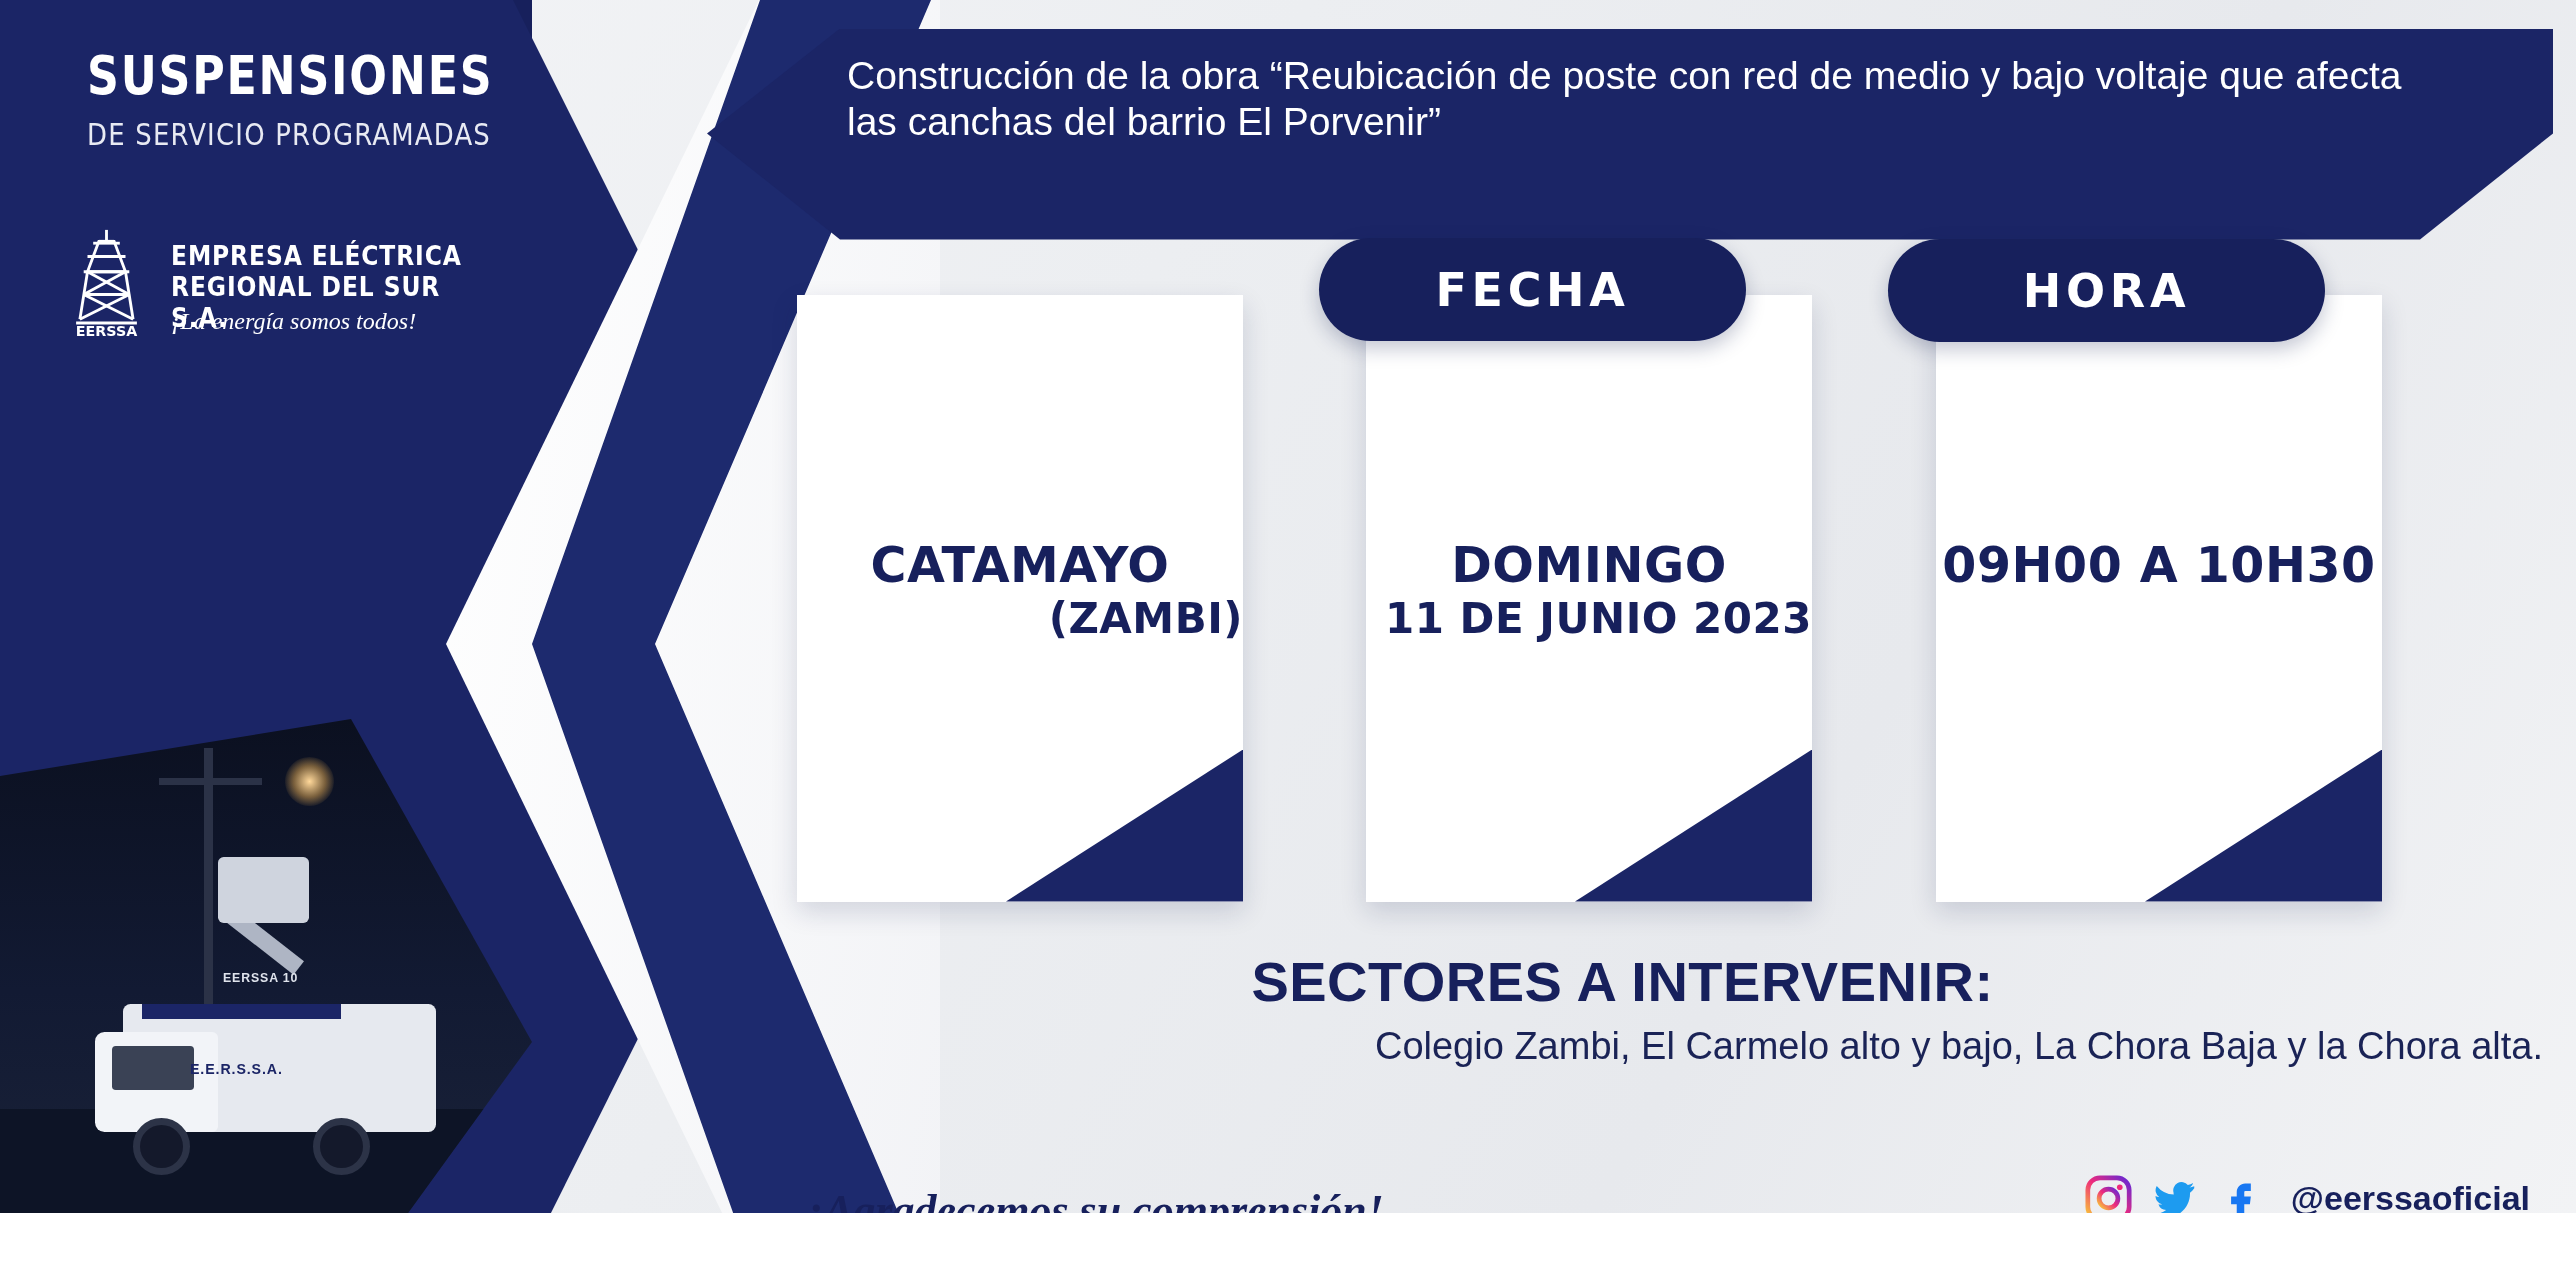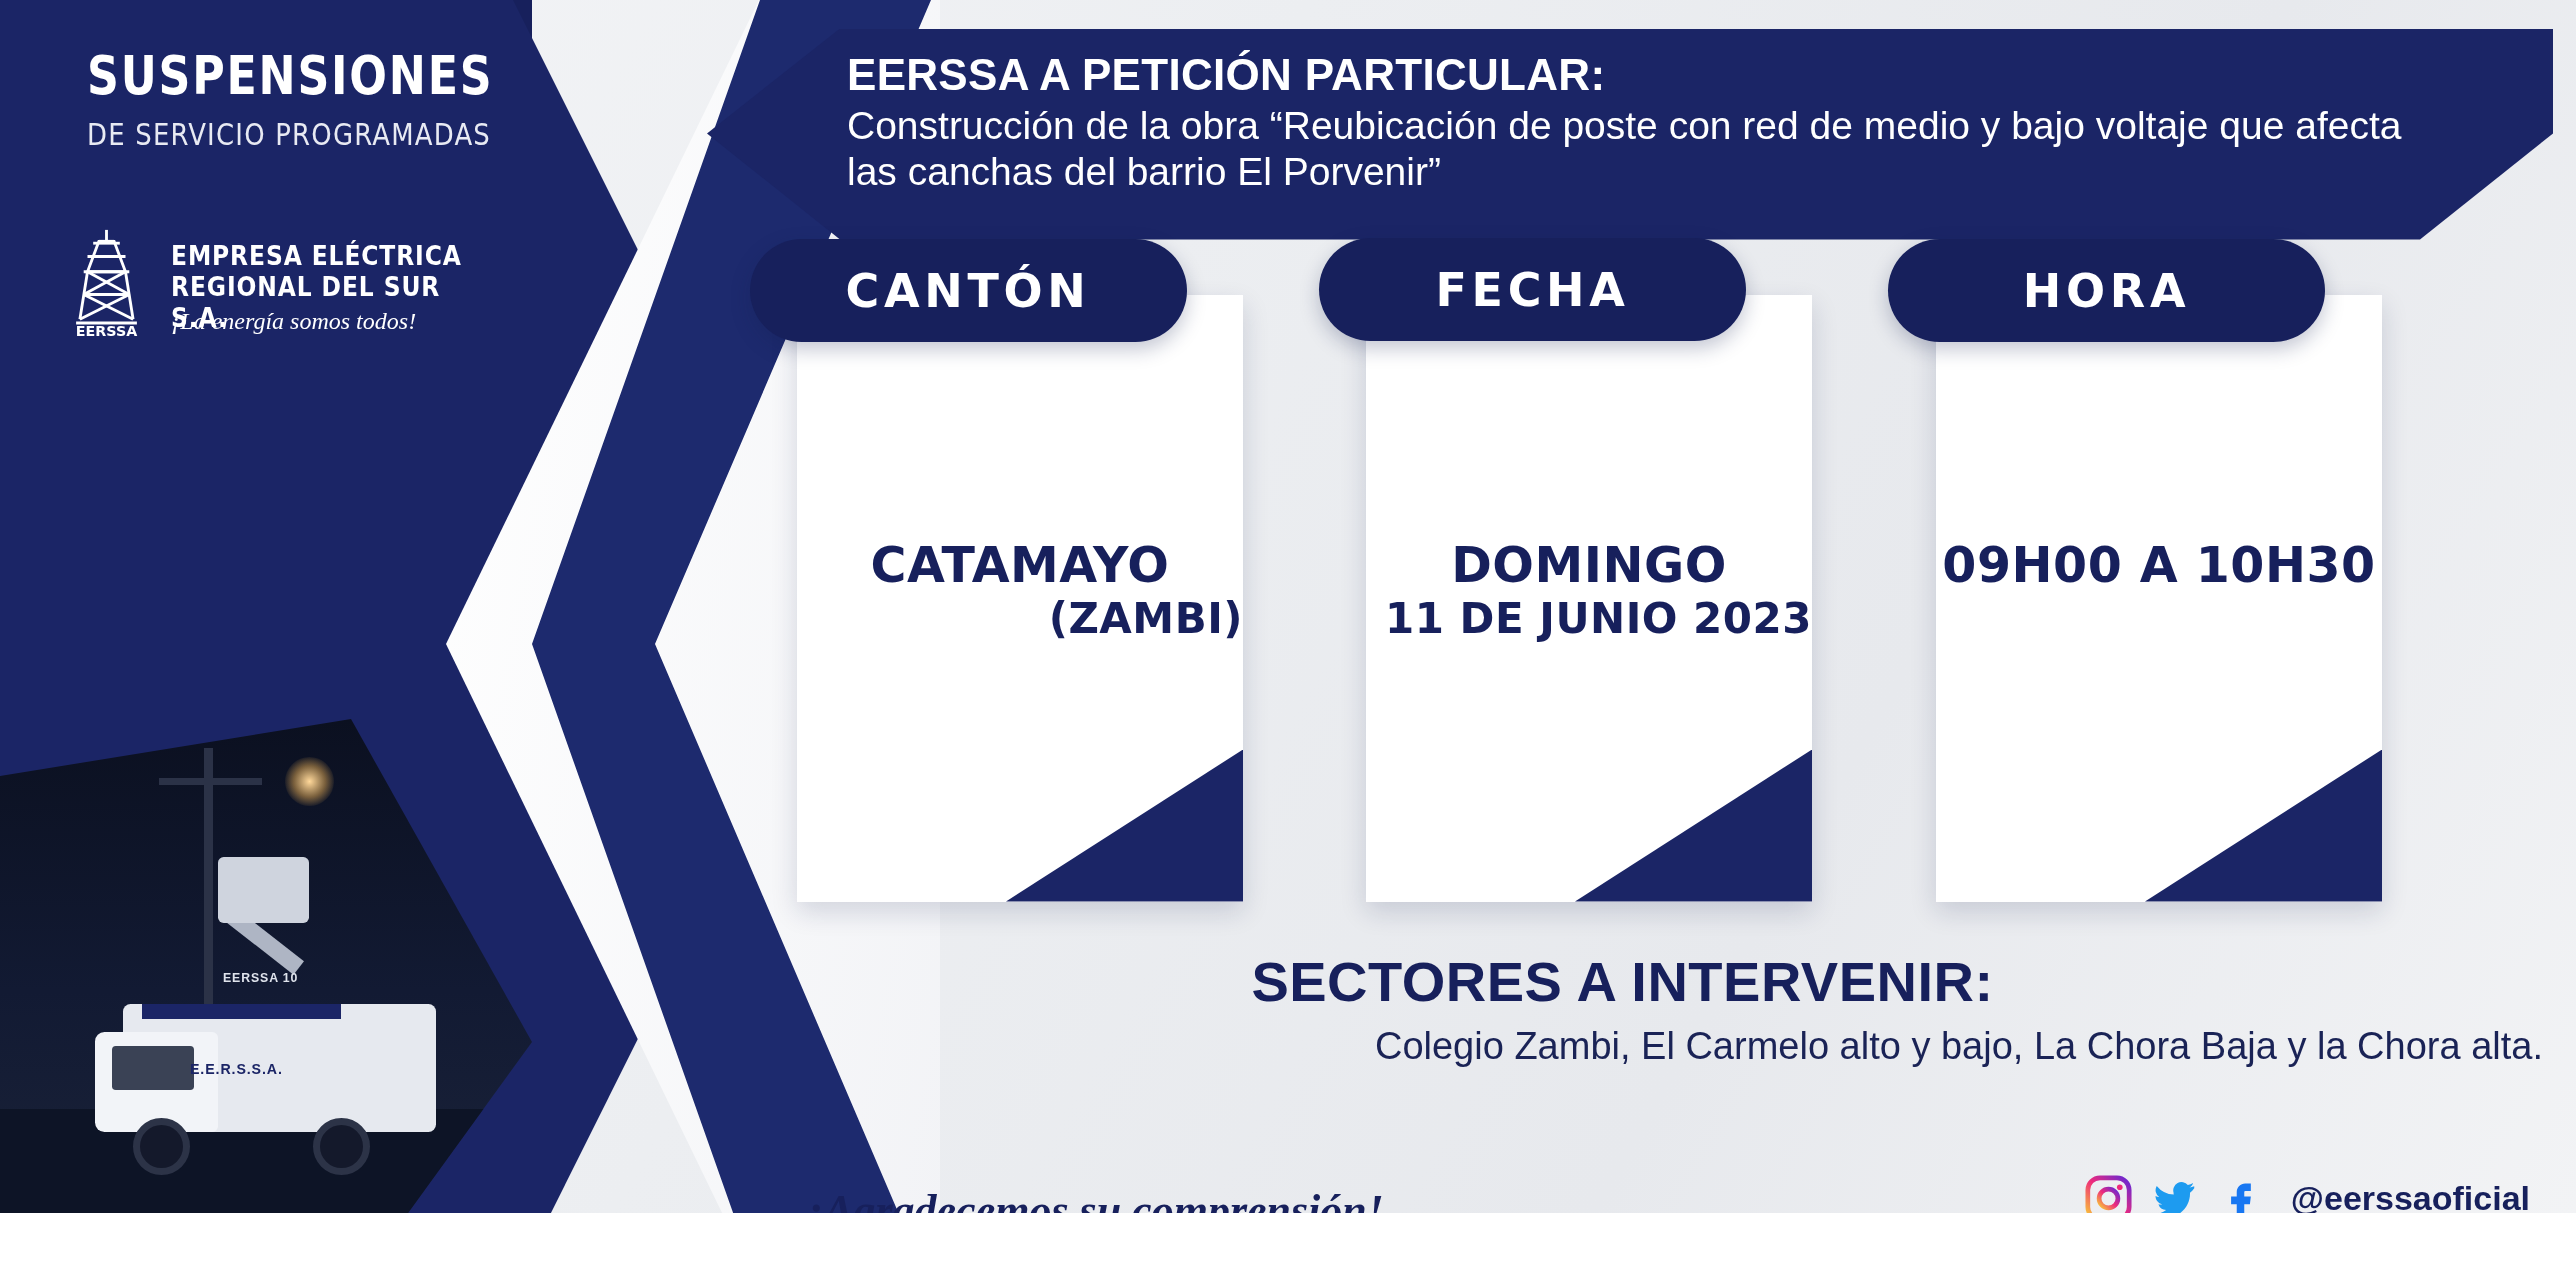--- a/index.html
+++ b/index.html
@@ -220,21 +220,20 @@
     <div class="stripe"></div>
     <div class="cab"></div>
     <div class="win"></div>
     <div class="wheel1"></div>
     <div class="wheel2"></div>
     <div class="label">E.E.R.S.S.A.</div>
     <div class="label2">EERSSA 10</div>
   </div>
 
   <div class="banner">
-    <h1>EERSSA A PETICIÓN PARTICULAR:</h1>
     <p>Construcción de la obra “Reubicación de poste con red de medio y bajo voltaje que afecta las canchas del barrio El Porvenir”</p>
   </div>
 
   <div class="cards">
 
     <div class="card c1">
       <div class="fold"></div>
       <div class="value">
         <span>CATAMAYO</span>
         <span class="small">(ZAMBI)</span>
@@ -249,21 +248,20 @@
       </div>
     </div>
 
     <div class="card c3">
       <div class="fold"></div>
       <div class="value">
         <span>09H00 A 10H30</span>
       </div>
     </div>
 
-    <div class="pill p1">CANTÓN</div>
     <div class="pill p2">FECHA</div>
     <div class="pill p3">HORA</div>
   </div>
 
   <div class="sectors-title">SECTORES A INTERVENIR:</div>
   <div class="sectors-body">Colegio Zambi, El Carmelo alto y bajo, La Chora Baja y la Chora alta.</div>
 
   <div class="thanks">¡Agradecemos su comprensión!</div>
 
   <div class="social">

